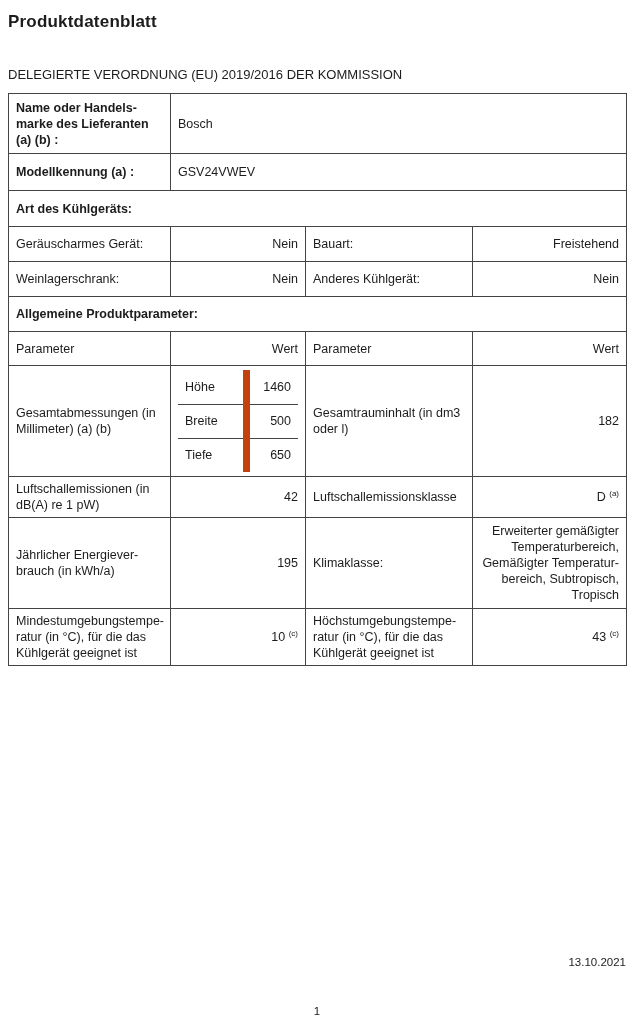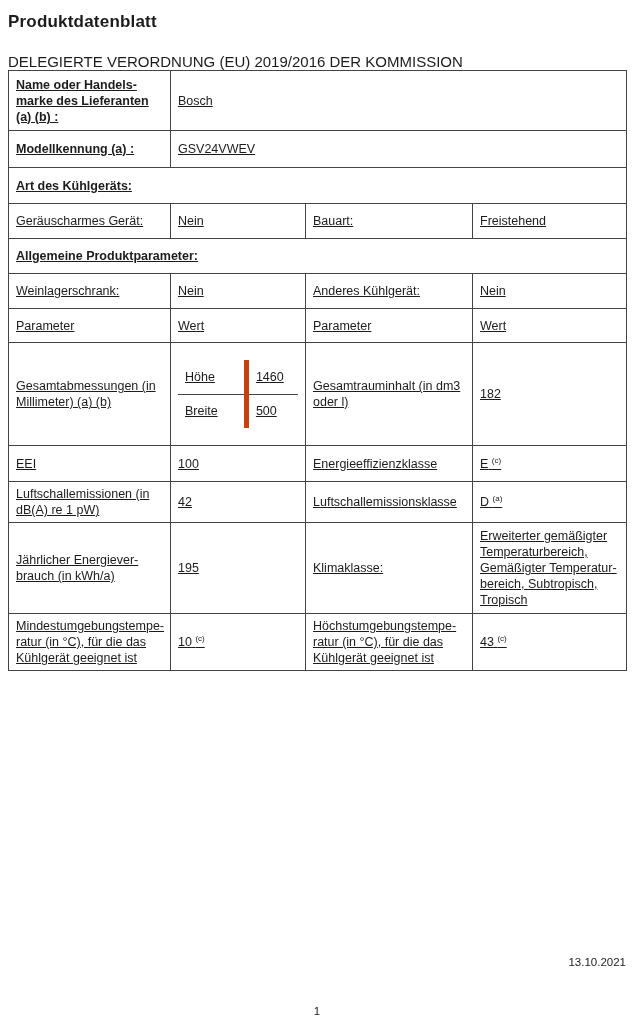--- a/index.html
+++ b/index.html
@@ -3,37 +3,37 @@
 <meta charset="utf-8">
 <style>
   html,body { margin:0; padding:0; }
   body {
     width:634px; height:1024px; background:#ffffff; overflow:hidden;
     font-family:"Liberation Sans","DejaVu Sans",sans-serif;
     color:#1c1c1c; position:relative;
   }
   .page { padding:12px 12px 0 8px; }
   .doc-title { font-size:17px; font-weight:bold; margin:0; letter-spacing:0.2px; }
-  .doc-subtitle { font-size:15px; margin-top:21px; }
+  .doc-subtitle { font-size:13px; margin-top:35px; }
   table.main {
     border-collapse:collapse; table-layout:fixed;
-    width:618px; text-decoration:underline;
+    width:618px; margin-top:11px;
   }
   table.main td {
     border:1px solid #444; font-size:12.5px; line-height:1.28;
     padding:4px 7px; vertical-align:middle; overflow:hidden;
   }
   .b { font-weight:bold; }
-  .c { text-align:left; }
+  .c { text-align:right; }
   sup.fn { font-size:8px; vertical-align:super; line-height:0; }
   td.subwrap { padding:0; }
   table.sub { border-collapse:collapse; width:100%; table-layout:fixed; height:100%; }
   table.sub td { border:none; font-size:12.5px; padding:4px 7px; vertical-align:middle; }
   table.sub tr + tr td { border-top:1px solid #444; }
-  table.sub td + td { border-left:5px solid #c2410c; }
+  table.sub td + td { border-left:7px solid #c2410c; }
   table.sub tr { height:34px; }
   .footer-page {
     position:absolute; top:1005px; left:0; width:634px;
     text-align:center; font-size:11.5px;
   }
   .footer-date {
     position:absolute; top:956px; right:8px; font-size:11.5px;
   }
 </style>
 </head>
@@ -69,28 +69,28 @@
     </tr>
 
     <tr style="height:35px">
       <td>Geräuscharmes Gerät:</td>
       <td class="c">Nein</td>
       <td>Bauart:</td>
       <td class="c">Freistehend</td>
     </tr>
 
     <tr style="height:35px">
-      <td colspan="4" class="b">Allgemeine Produktparameter:</td>
-    </tr>
-
-    <tr style="height:35px">
       <td>Weinlagerschrank:</td>
       <td class="c">Nein</td>
       <td>Anderes Kühlgerät:</td>
       <td class="c">Nein</td>
+    </tr>
+
+    <tr style="height:35px">
+      <td colspan="4" class="b">Allgemeine Produktparameter:</td>
     </tr>
 
     <tr style="height:34px">
       <td>Parameter</td>
       <td class="c">Wert</td>
       <td>Parameter</td>
       <td class="c">Wert</td>
     </tr>
 
     <tr style="height:103px">
@@ -103,33 +103,31 @@
               </colgroup>
           <tbody>
                 <tr>
             <td>Höhe</td>
             <td class="c">1460</td>
           </tr>
           <tr>
             <td>Breite</td>
             <td class="c">500</td>
           </tr>
+          <tr>
+            <td>Tiefe</td>
+            <td class="c">650</td>
+          </tr>
         </tbody>
             </table>
       </td>
       <td>Gesamtrauminhalt (in dm3 oder l)</td>
       <td class="c">182</td>
     </tr>
 
-    <tr style="height:36px">
-      <td>EEI</td>
-      <td class="c">100</td>
-      <td>Energieeffizienzklasse</td>
-      <td class="c"><span>E</span> <sup class="fn">(c)</sup></td>
-    </tr>
 
     <tr style="height:39px">
       <td>Luftschallemissionen (in dB(A) re 1 pW)</td>
       <td class="c">42</td>
       <td>Luftschallemissionsklasse</td>
       <td class="c"><span>D</span> <sup class="fn">(a)</sup></td>
     </tr>
 
     <tr style="height:91px">
       <td>Jährlicher Energiever-brauch (in kWh/a)</td>

